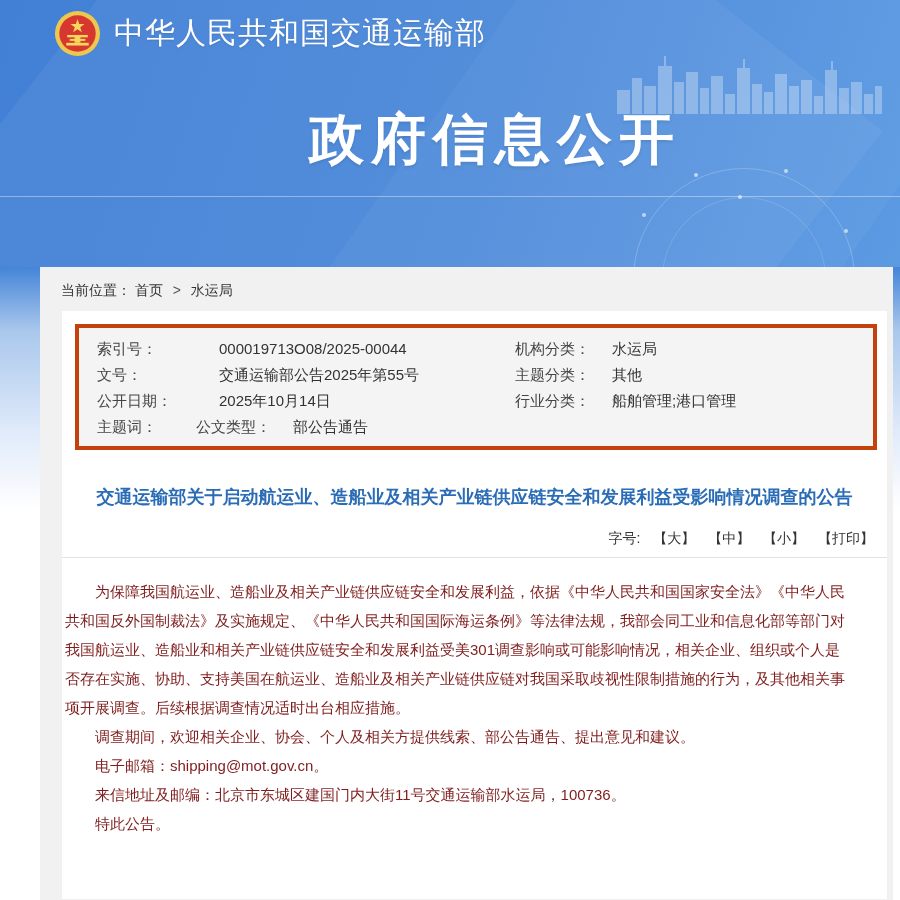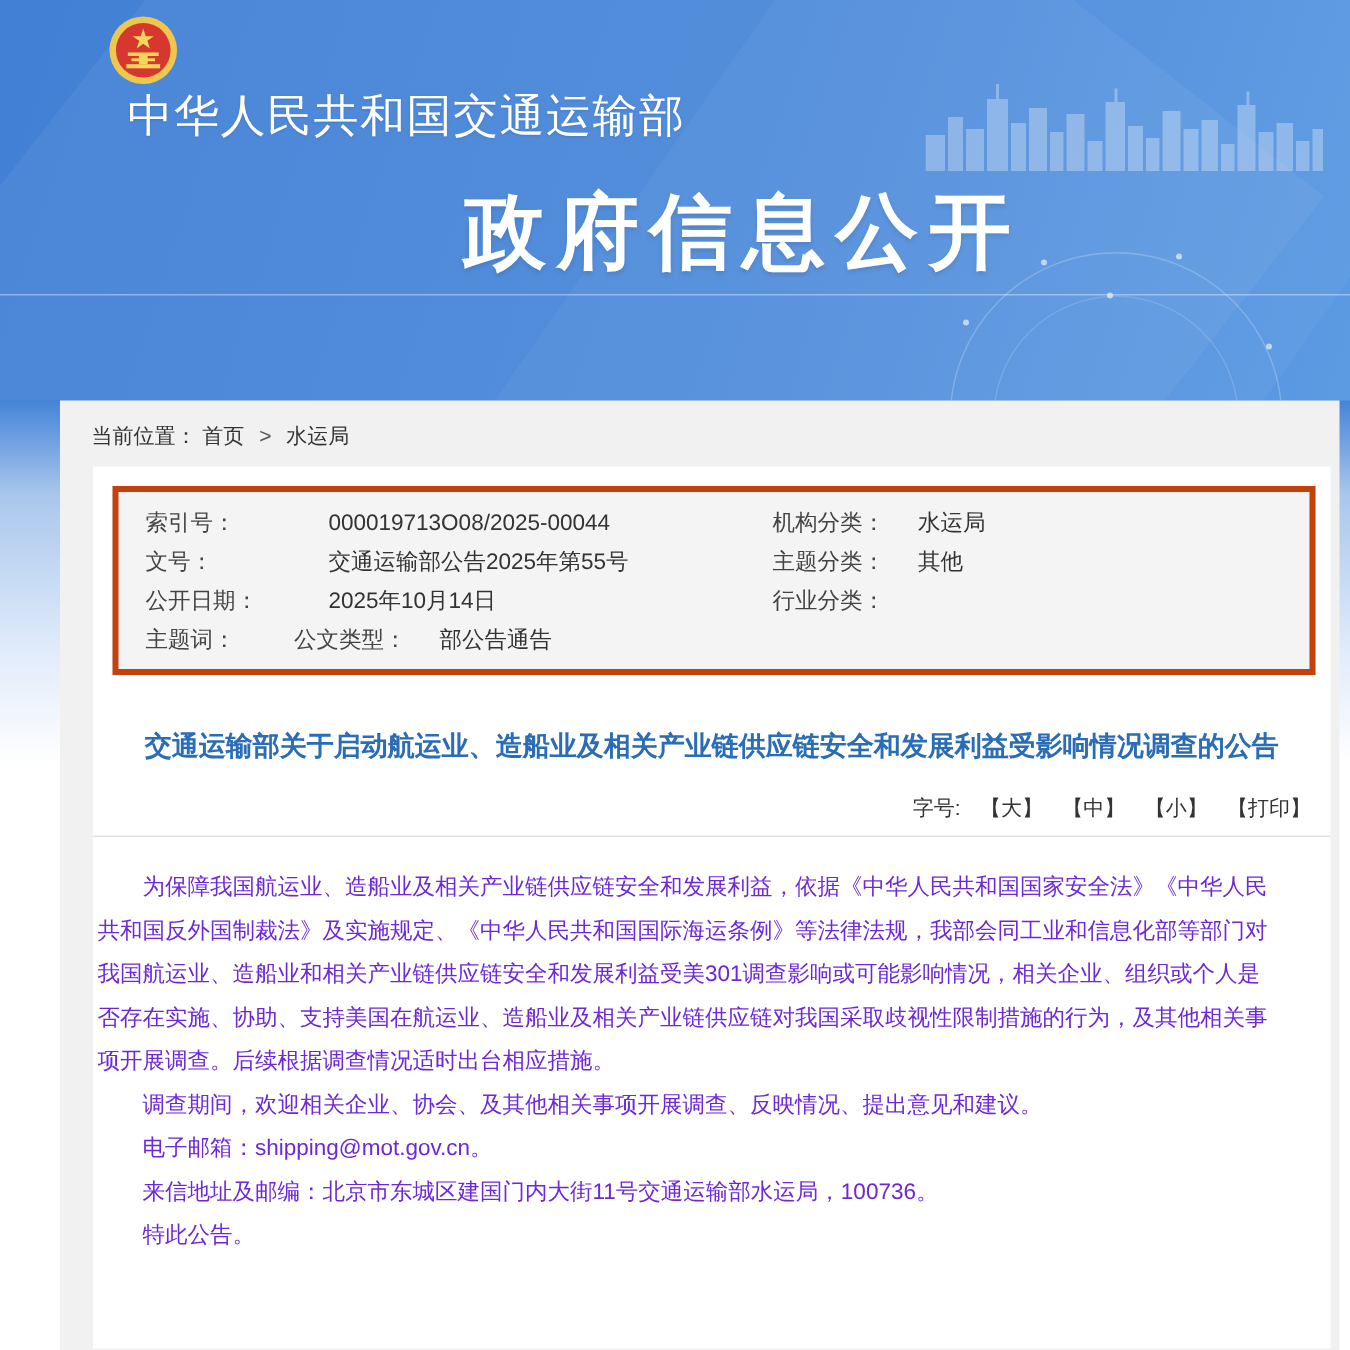--- a/index.html
+++ b/index.html
@@ -19,27 +19,27 @@
   }
   .streak{position:absolute;background:rgba(255,255,255,0.05);}
   .s1{width:700px;height:900px;left:-20px;top:-180px;transform:rotate(38deg);}
   .s2{width:420px;height:900px;left:430px;top:-260px;transform:rotate(35deg);background:rgba(255,255,255,0.04);}
   .net{position:absolute;right:45px;top:168px;width:220px;height:220px;border-radius:50%;
        border:1px solid rgba(255,255,255,0.22);}
   .net::after{content:"";position:absolute;left:28px;top:28px;right:28px;bottom:28px;
        border-radius:50%;border:1px solid rgba(255,255,255,0.15);}
   .net .dot{position:absolute;width:4px;height:4px;border-radius:50%;background:rgba(255,255,255,0.6);}
   .d1{left:8px;top:44px}.d2{left:60px;top:4px}.d3{left:150px;top:0px}.d4{left:210px;top:60px}.d5{left:104px;top:26px}
-  .brand{position:absolute;left:72px;top:10px;display:flex;align-items:flex-start;text-decoration:none;color:#fff;cursor:pointer;flex-direction:column;}
+  .brand{position:absolute;left:54px;top:10px;display:flex;align-items:center;text-decoration:none;color:#fff;cursor:pointer;}
   .emblem{width:47px;height:47px;display:inline-block;}
   .ministry-name{margin-left:13px;font-size:30px;letter-spacing:1px;font-weight:500;
      text-shadow:0 1px 2px rgba(0,0,0,0.12);white-space:nowrap;}
   .skyline{position:absolute;right:18px;top:56px;}
   .banner-title{
-    position:absolute;top:118px;left:0;width:100%;text-align:center;
+    position:absolute;top:103px;left:0;width:100%;text-align:center;
     font-size:55px;font-weight:bold;letter-spacing:7px;padding-left:90px;box-sizing:border-box;
     text-shadow:0 2px 3px rgba(0,0,0,0.10);
   }
   .header-line{position:absolute;top:196px;left:0;width:100%;height:1px;background:rgba(255,255,255,0.38);}
 
   
   .panel{
     position:absolute;left:40px;top:267px;width:853px;bottom:0;
     background:#f1f1f1;box-sizing:border-box;
   }
@@ -64,21 +64,21 @@
   .mv2{flex:1;color:#333;}
 
   
   .doc-title{
     margin:30px 28px 0 28px;text-align:center;color:#2a6cb5;
     font-size:18px;font-weight:bold;line-height:34px;
   }
   .font-bar{text-align:right;margin:16px 13px 9px 0;font-size:14px;color:#333;}
   .font-bar a{color:#333;text-decoration:none;margin-left:9px;cursor:pointer;}
   .divider{height:1px;background:#e2e2e2;margin:0;}
-  .body-text{padding:19px 40px 0 3px;font-size:15px;color:#6d28d9;line-height:29px;}
+  .body-text{padding:19px 40px 0 3px;font-size:15px;color:#7f1d1d;line-height:29px;}
   .body-text p{margin:0;text-indent:2em;}
 </style>
 </head>
 <body>
 
 <div class="page">
 
   <header class="header">
     <div class="streak s1"></div>
     <div class="streak s2"></div>
@@ -159,20 +159,21 @@
         <div class="mrow">
           <span class="ml ml1">文号：</span>
           <span class="mv mv1">交通运输部公告2025年第55号</span>
           <span class="ml ml2">主题分类：</span>
           <span class="mv mv2">其他</span>
         </div>
         <div class="mrow">
           <span class="ml ml1">公开日期：</span>
           <span class="mv mv1">2025年10月14日</span>
           <span class="ml ml2">行业分类：</span>
+          <span class="mv mv2">船舶管理;港口管理</span>
         </div>
         <div class="mrow">
           <span class="ml ml1">主题词：</span>
           <span class="ml ml2">公文类型：</span>
           <span class="mv mv2">部公告通告</span>
         </div>
       </div>
 
       <h1 class="doc-title">交通运输部关于启动航运业、造船业及相关产业链供应链安全和发展利益受影响情况调查的公告</h1>
 
@@ -181,21 +182,21 @@
         <a>【大】</a>
         <a>【中】</a>
         <a>【小】</a>
         <a>【打印】</a>
       </div>
 
       <div class="divider"></div>
 
       <div class="body-text">
         <p>为保障我国航运业、造船业及相关产业链供应链安全和发展利益，依据《中华人民共和国国家安全法》《中华人民共和国反外国制裁法》及实施规定、《中华人民共和国国际海运条例》等法律法规，我部会同工业和信息化部等部门对我国航运业、造船业和相关产业链供应链安全和发展利益受美301调查影响或可能影响情况，相关企业、组织或个人是否存在实施、协助、支持美国在航运业、造船业及相关产业链供应链对我国采取歧视性限制措施的行为，及其他相关事项开展调查。后续根据调查情况适时出台相应措施。</p>
-        <p>调查期间，欢迎相关企业、协会、及其他相关事项开展调查、反映情况、提出意见和建议。</p>
+        <p>调查期间，欢迎相关企业、协会、个人及相关方提供线索、部公告通告、提出意见和建议。</p>
         <p>电子邮箱：shipping@mot.gov.cn。</p>
         <p>来信地址及邮编：北京市东城区建国门内大街11号交通运输部水运局，100736。</p>
         <p>特此公告。</p>
 
       </div>
 
     </section>
   </main>
 </div>
 

